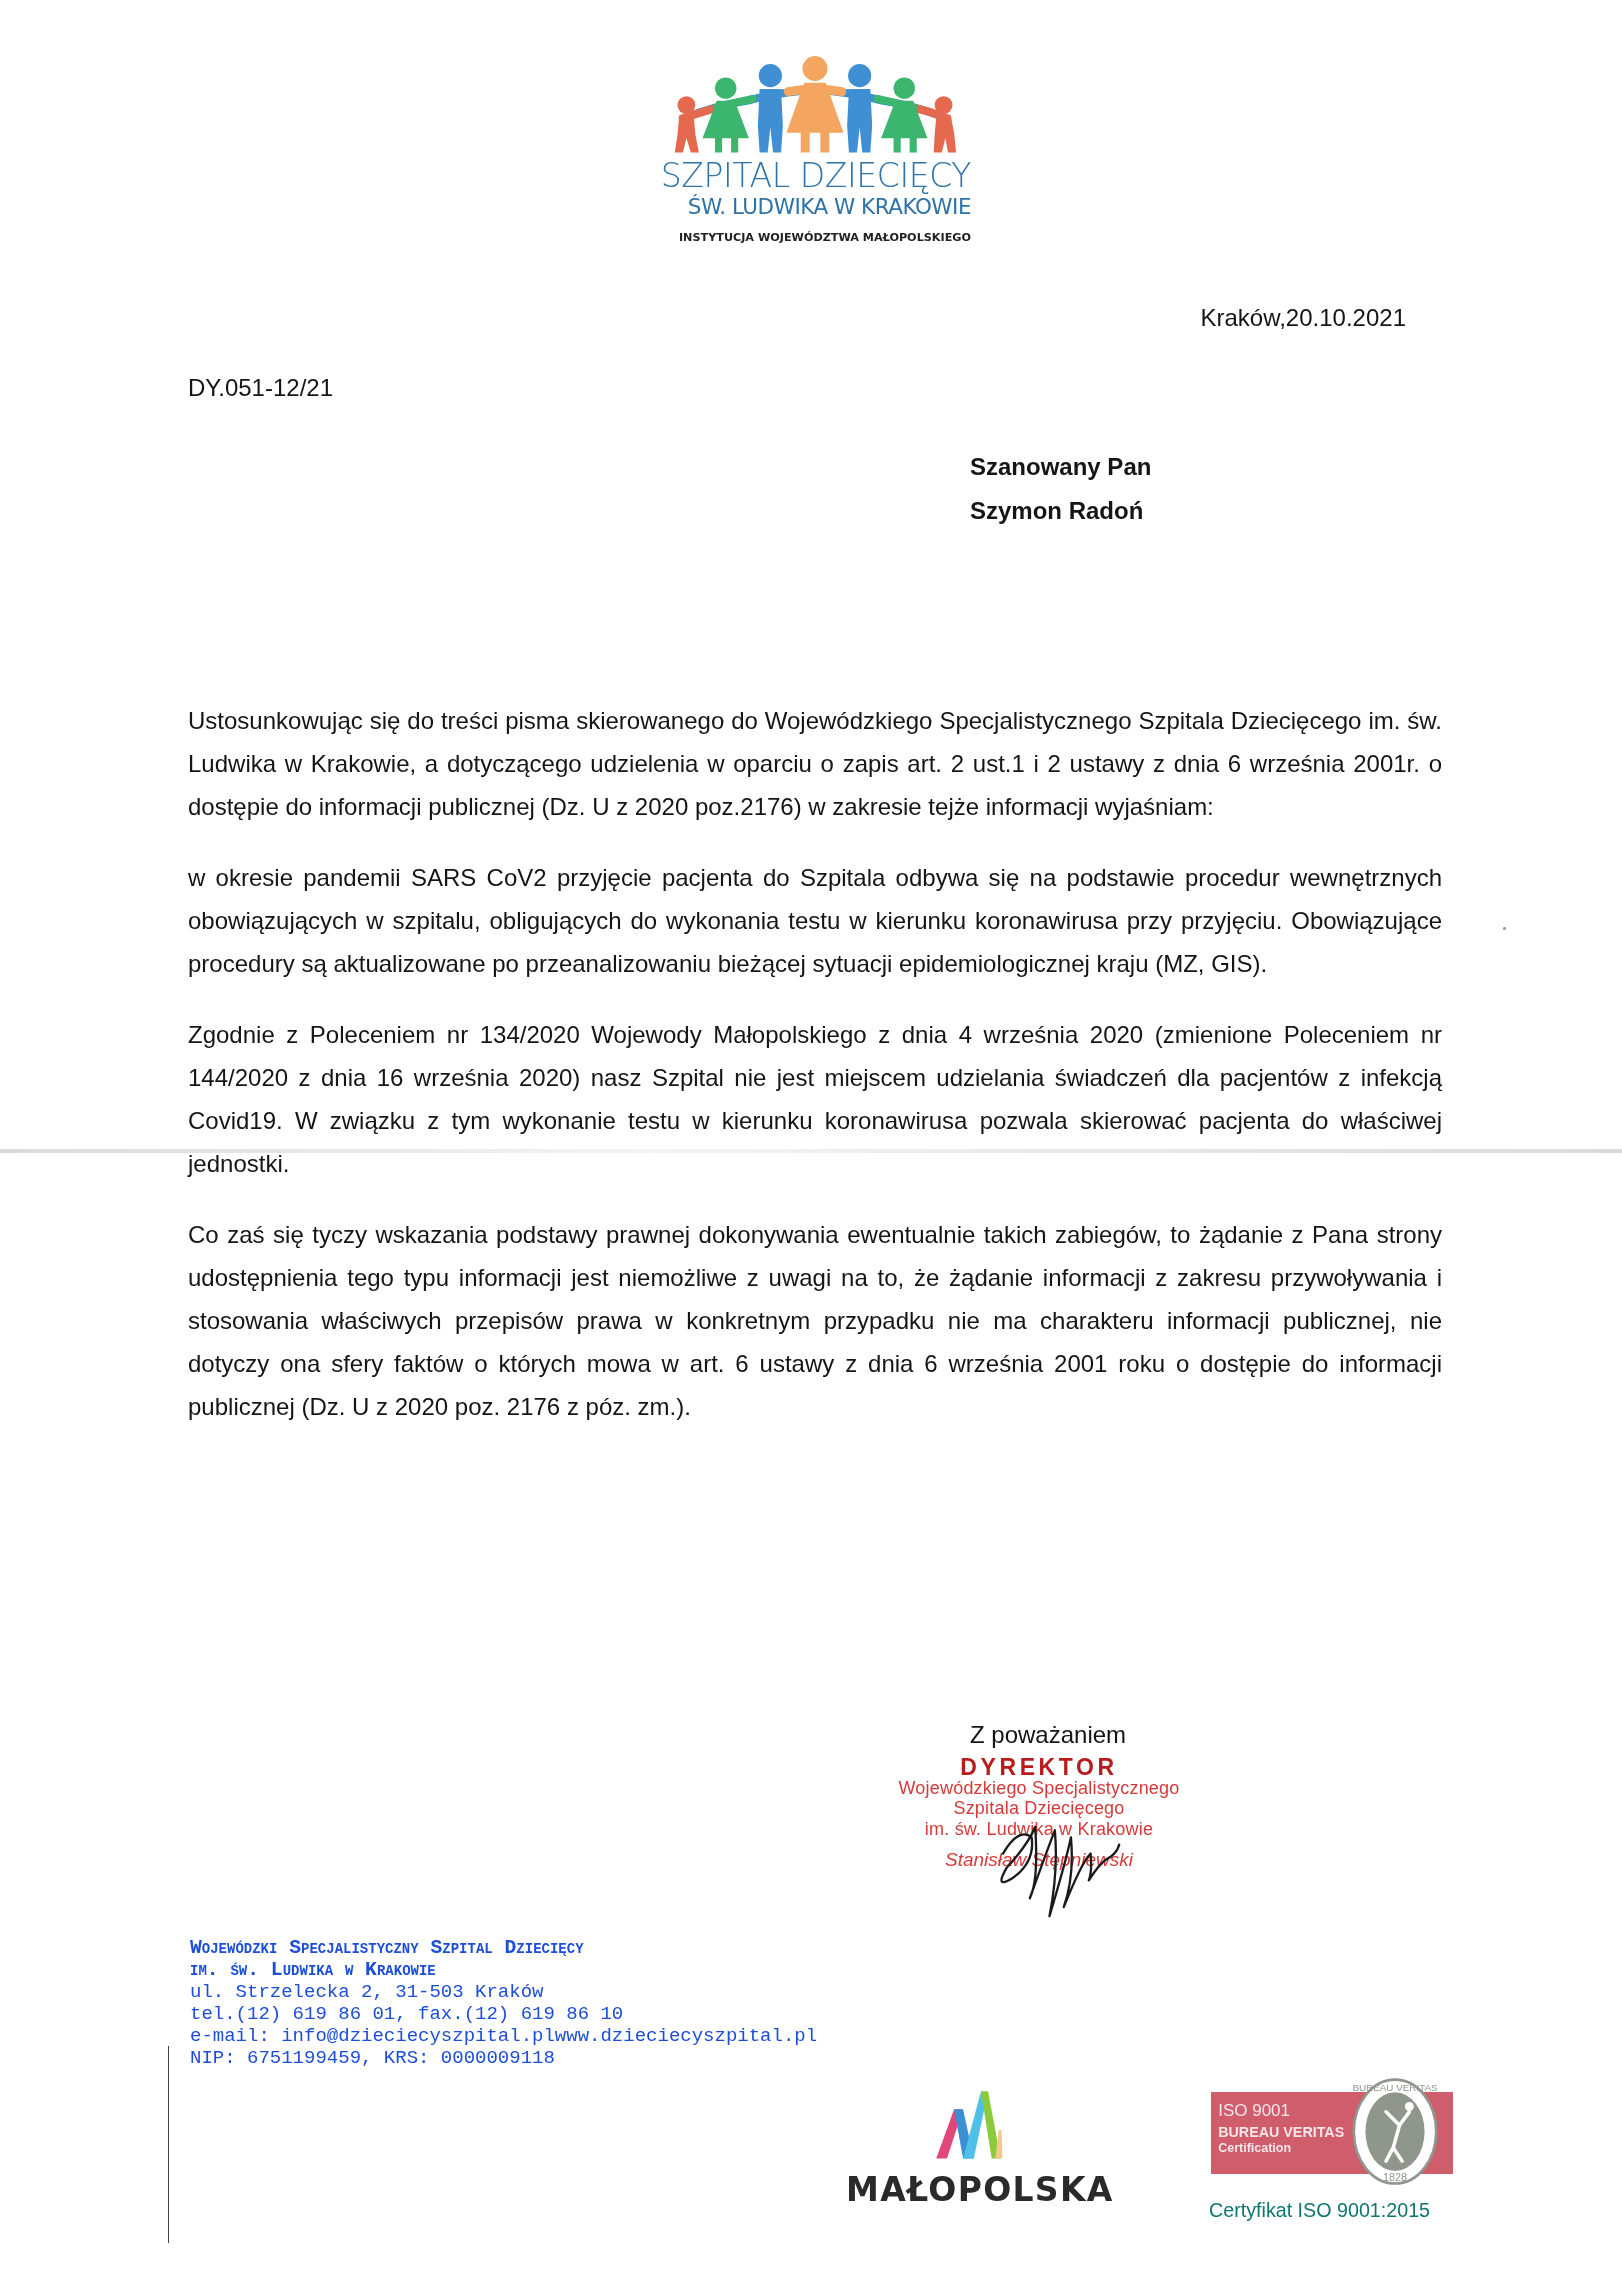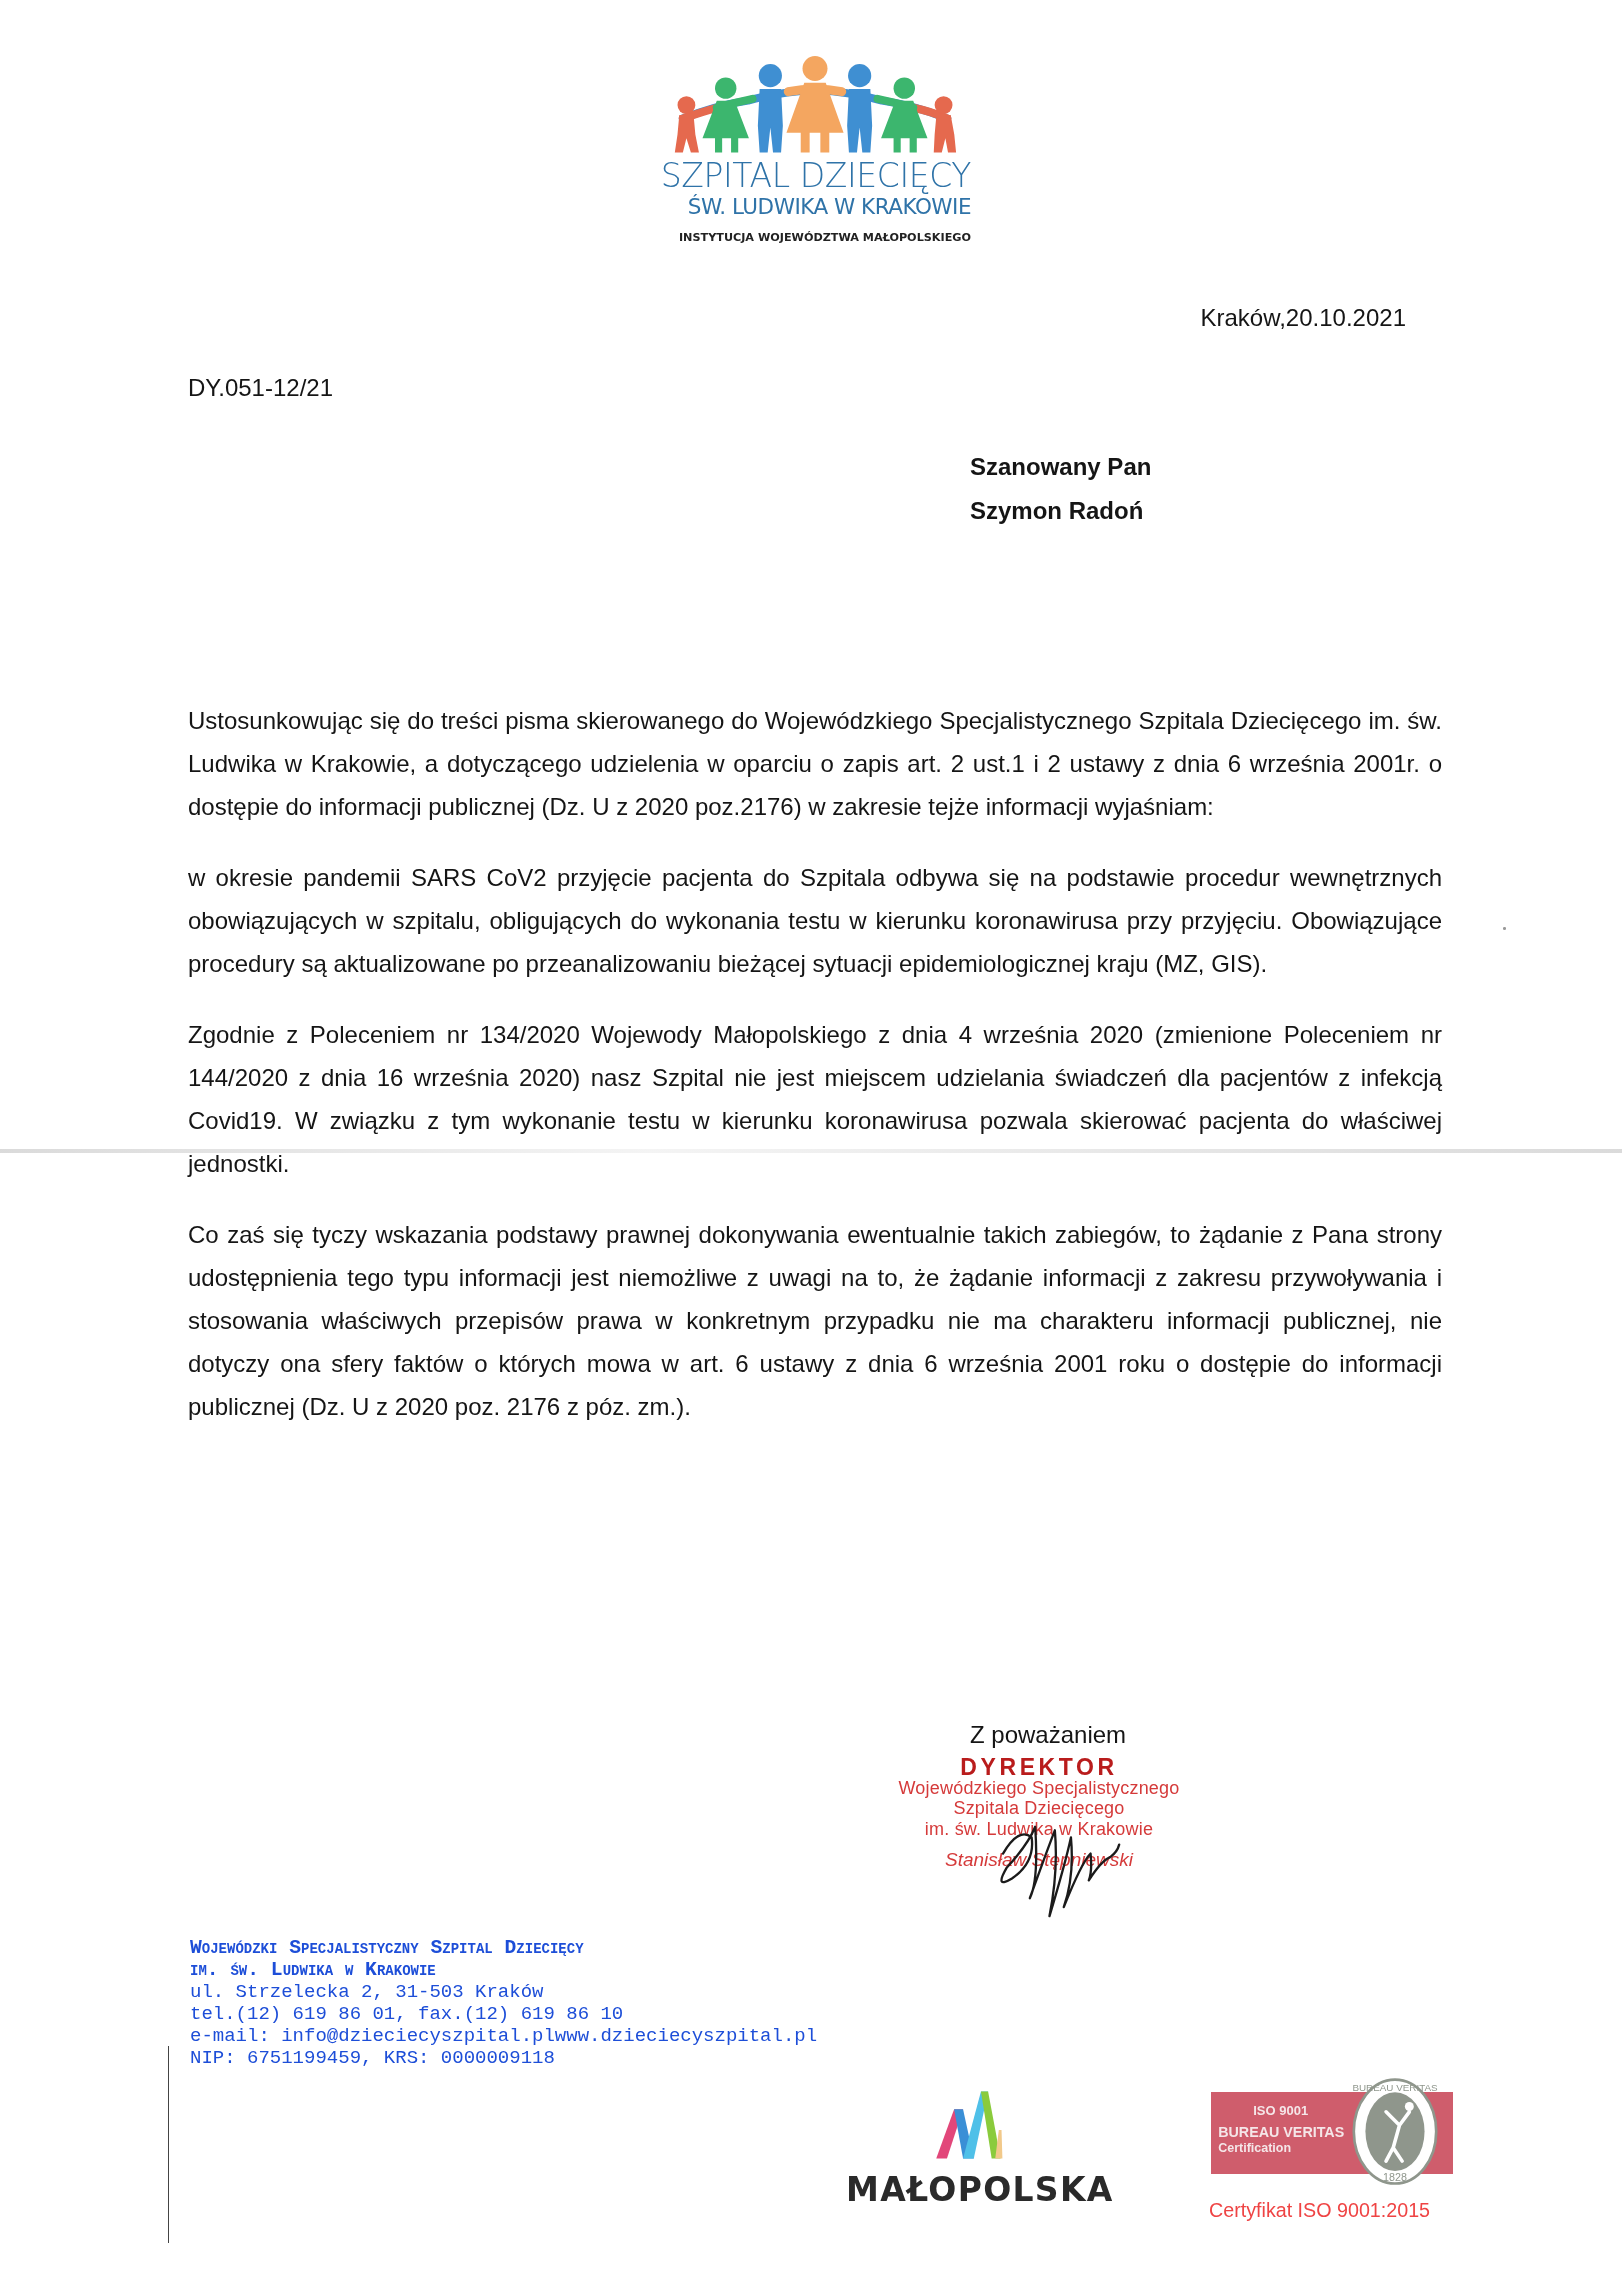--- a/index.html
+++ b/index.html
@@ -36,25 +36,25 @@
 
   
   #footer-rule { left:168px; top:2046px; width:1.3px; height:197px; background:#444; }
   #footer-addr { left:190px; top:1937px; font-family:Liberation Mono, monospace; font-size:19px; line-height:22px; color:#1d4ed8; }
   #footer-addr .name { font-weight:bold; font-variant:small-caps; font-size:19.7px; }
   #malopolska { left:846px; top:2087px; width:251px; text-align:center; }
   .malo-text { font-family:"DejaVu Sans", sans-serif; font-size:33px; font-weight:bold; color:#2a2a2a; letter-spacing:1.3px; margin-top:7px; }
   #bv { left:1211px; top:2076px; width:242px; height:94px; }
   .bv-box { position:absolute; left:0; top:16px; width:242px; height:82px; background:#cf5d6c; }
   .bv-text { position:absolute; left:7.2px; top:27px; color:#f5e6e8; font-family:"Liberation Sans", sans-serif; line-height:16px; }
-  .bv-iso { font-size:13px; font-weight:bold;margin-left:35px; }
+  .bv-iso { font-size:17px; font-weight:normal; }
   .bv-name { font-size:14.3px; font-weight:bold; margin-top:5.4px; }
   .bv-cert { font-size:12.5px; font-weight:bold; }
   .bv-seal { position:absolute; left:139px; top:0; }
-  #cert-caption { left:1209px; top:2199px; font-size:19.7px; white-space:nowrap; color:#ef4444; }
+  #cert-caption { left:1209px; top:2199px; font-size:19.7px; white-space:nowrap; color:#0f766e; }
 </style>
 </head>
 <body>
 
 <div id="logo" class="abs">
   <svg width="304" height="100" viewBox="0 0 340 112">
     <g stroke-linecap="round" stroke-linejoin="round">
 
       <path d="M22 70 Q60 55 95 50 Q130 40 170 38 Q210 40 245 50 Q280 55 318 70" fill="none" stroke="#3f8fd2" stroke-width="9"></path>
       <path d="M22 70 Q45 62 60 58" fill="none" stroke="#e5694e" stroke-width="9"></path>

